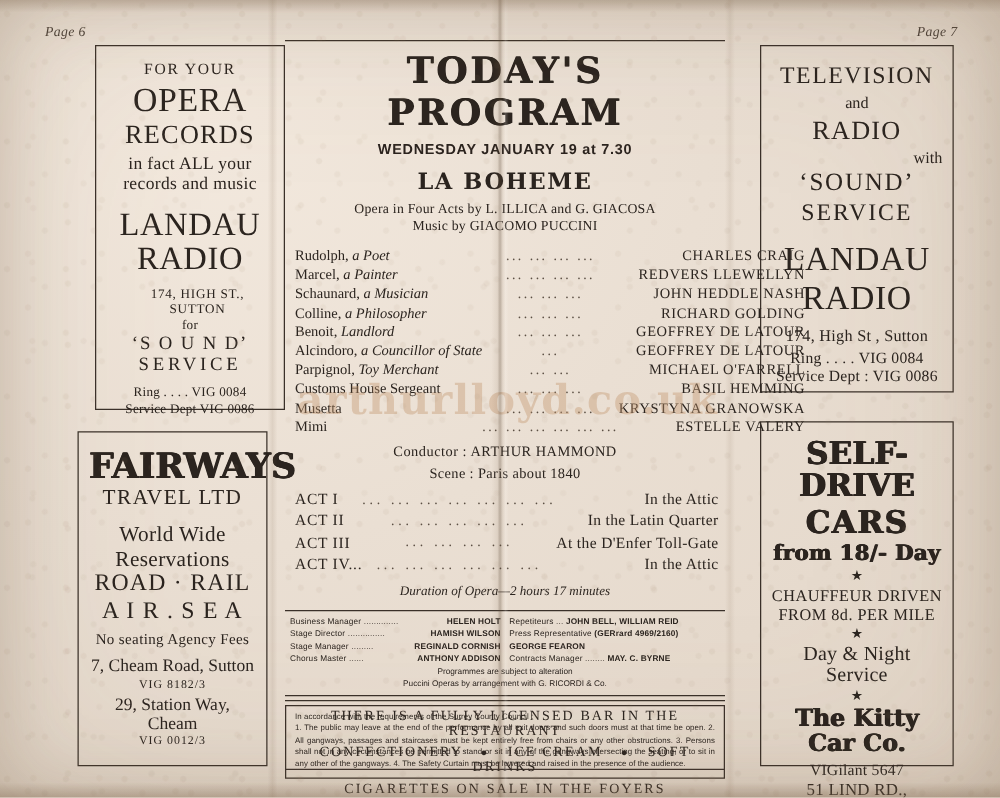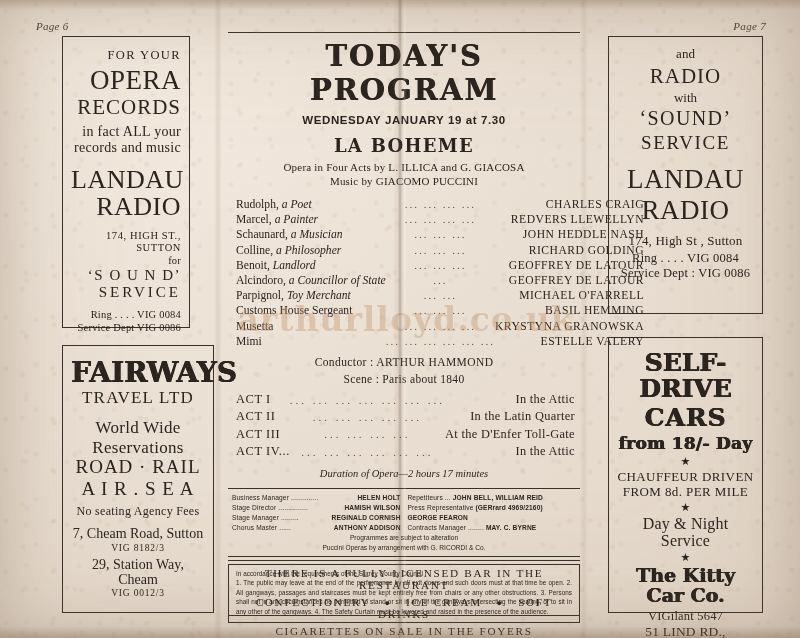--- a/index.html
+++ b/index.html
@@ -62,21 +62,21 @@
 
   
   .adbox{
     position:absolute;border:1.4px solid #3a3029;
     box-sizing:border-box;text-align:center;
     padding:6px 8px;
   }
   .adbox .ln{line-height:1.05;}
 
   
-  #ad-landau-left{left:62px;top:36px;width:128px;height:292px;text-align:right;}
+  #ad-landau-left{left:76px;top:36px;width:152px;height:292px;}
   #ad-fairways{left:62px;top:345px;width:152px;height:268px;}
   
   #ad-landau-right{left:608px;top:36px;width:155px;height:278px;}
   #ad-selfdrive{left:608px;top:337px;width:155px;height:276px;}
 
   
   #programme{
     position:absolute;left:228px;top:32px;width:352px;height:520px;
   }
   #prog-rule-top{border-top:1.3px solid #3a3029;width:100%;}
@@ -216,23 +216,24 @@
     <div class="ln mt14" style="font-size:19px;letter-spacing:1px;">ROAD · RAIL</div>
     <div class="ln mt2" style="font-size:19px;letter-spacing:1px;">A I R . S E A</div>
     <div class="ln mt6" style="font-size:12px;letter-spacing:.3px;">No seating Agency Fees</div>
     <div class="ln mt10" style="font-size:14px;letter-spacing:0px;">7, Cheam Road, Sutton</div>
     <div class="ln t-xtiny mt2" style="letter-spacing:.8px;">VIG 8182/3</div>
     <div class="ln mt4" style="font-size:14px;letter-spacing:0px;">29, Station Way, Cheam</div>
     <div class="ln t-xtiny mt2" style="letter-spacing:.8px;">VIG 0012/3</div>
   </div>
 
   <div class="adbox" id="ad-landau-right">
+    <div class="ln mt8" style="font-size:19px;letter-spacing:1.2px;">TELEVISION</div>
     <div class="ln mt4" style="font-size:13px;">and</div>
     <div class="ln mt4" style="font-size:21px;letter-spacing:1px;">RADIO</div>
-    <div class="ln mt4" style="font-size:13px;">with</div>
+    <div class="ln mt4" style="font-size:13px;text-align:right;">with</div>
     <div class="ln mt4" style="font-size:20px;letter-spacing:1.4px;">‘SOUND’</div>
     <div class="ln mt4" style="font-size:19px;letter-spacing:1.6px;">SERVICE</div>
     <div class="ln mt12" style="font-size:27px;letter-spacing:.5px;">LANDAU</div>
     <div class="ln mt2" style="font-size:27px;letter-spacing:.5px;">RADIO</div>
     <div class="ln mt10" style="font-size:13px;letter-spacing:.2px;">174, High St , Sutton</div>
     <div class="ln mt4" style="font-size:12.5px;letter-spacing:.2px;">Ring  . . . . VIG 0084</div>
     <div class="ln mt2" style="font-size:12.5px;letter-spacing:.2px;">Service Dept :  VIG 0086</div>
   </div>
 
   <div class="adbox" id="ad-selfdrive">

